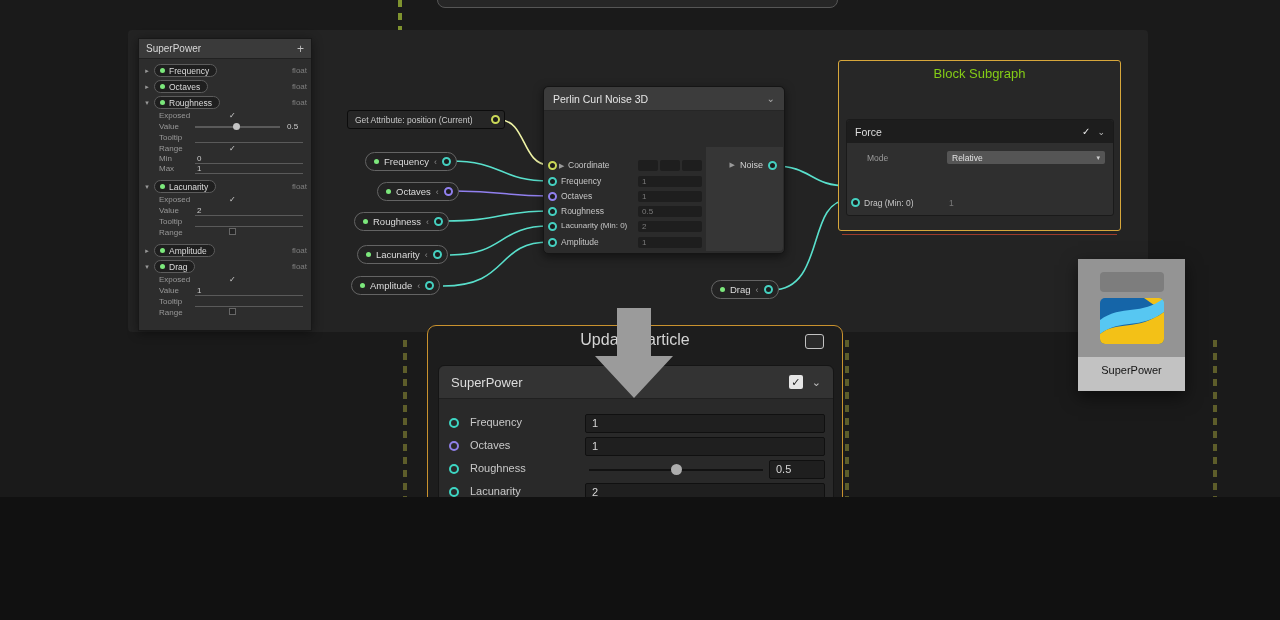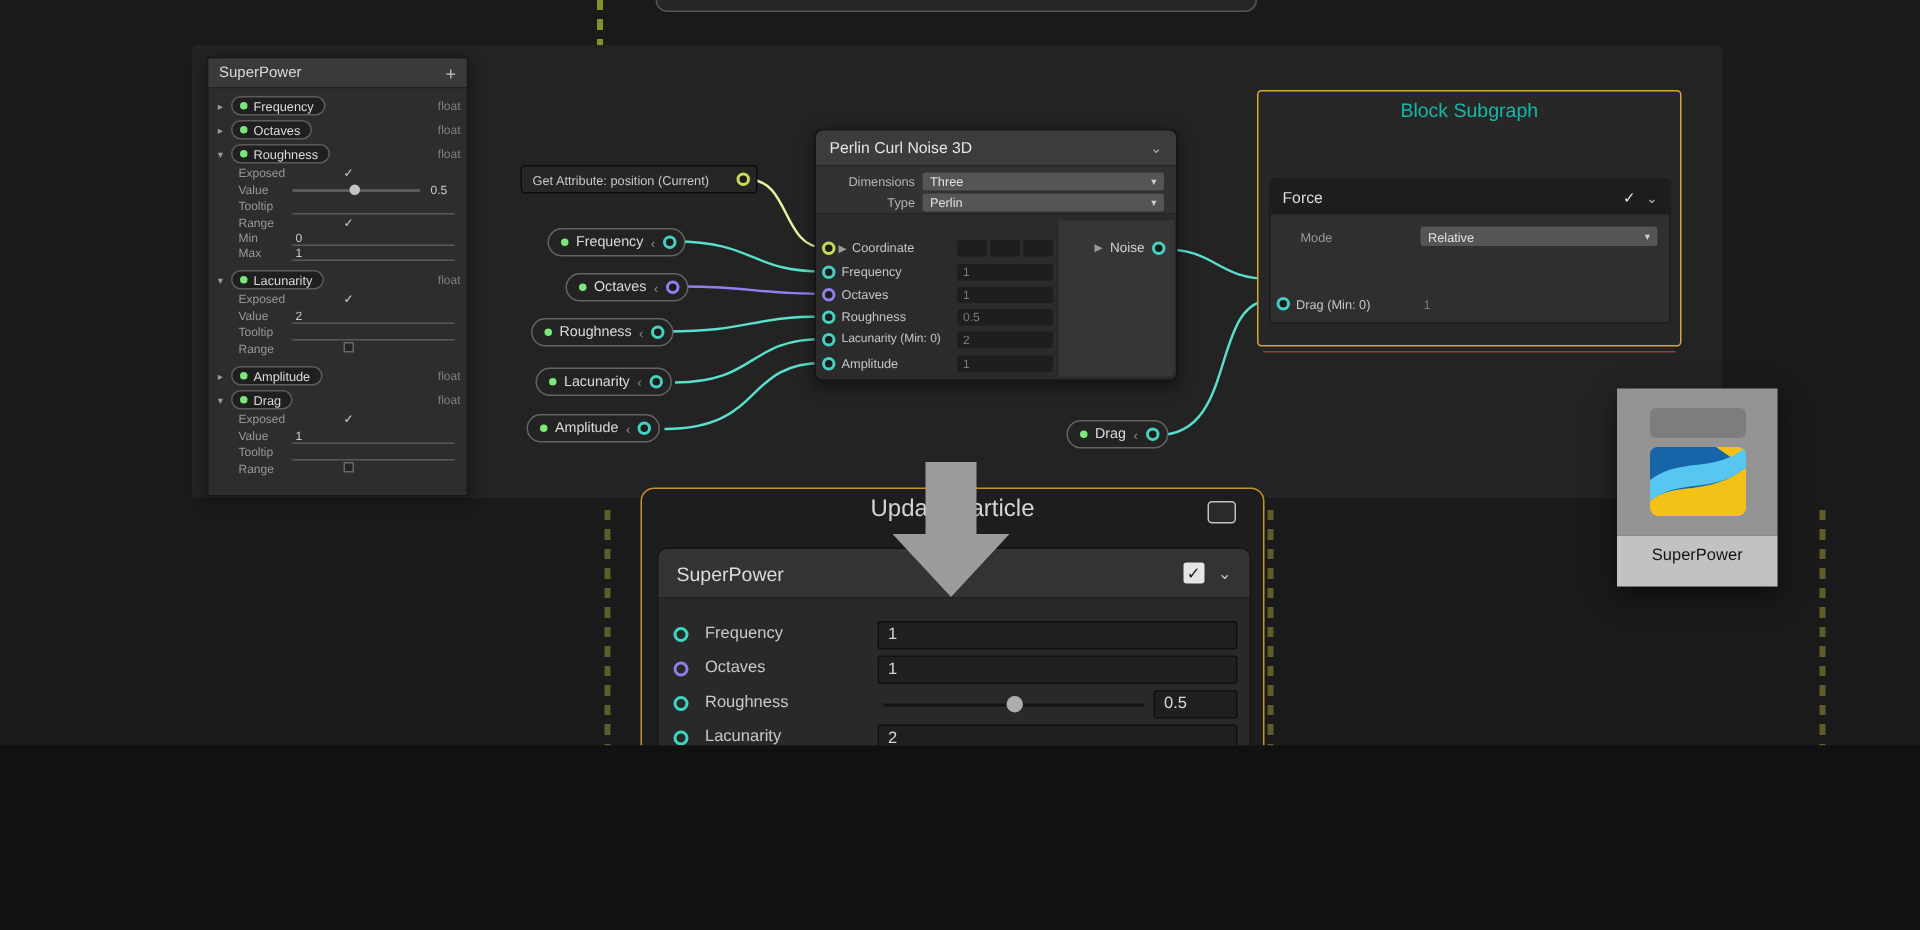--- a/index.html
+++ b/index.html
@@ -77,21 +77,21 @@
               color:#7a7a7a; font-size:8px; line-height:11px; padding-left:4px; }
   .np-mini { position:absolute; left:94px; top:1px; display:flex; gap:2px; }
   .mb { width:20px; height:11px; background:#1e1e1e; border-radius:2px; }
   .np-outcol { position:absolute; left:162px; top:60px; right:1px; bottom:2px; background:#363636; border-radius:0 0 4px 0; }
   .np-outrow { position:absolute; right:7px; top:73px; display:flex; align-items:center; gap:5px; color:#d2d2d2; font-size:9px; z-index:1; }
   .np-outrow .np-arrow { position:static; }
 
   
   .bsg { position:absolute; left:838px; top:60px; width:283px; height:171px; background:#272727;
          border:1px solid #D7A73B; border-radius:3px; z-index:3; }
-  .bsg-title { position:absolute; top:5px; left:0; right:0; text-align:center; color:#14b8a6; font-size:13px; }
+  .bsg-title { position:absolute; top:5px; left:0; right:0; text-align:center; color:#84cc16; font-size:13px; }
   .bsg-ctxrow { position:absolute; top:31px; left:28px; right:12px; height:14px; display:flex; align-items:center; }
   .bsg-label { color:#9a9a9a; font-size:8.5px; }
   .bsg-ctxrow .dd { margin-left:auto; flex:0 0 160px; height:14px; }
   .force { position:absolute; left:7px; top:58px; width:268px; height:97px; background:#2f2f2f;
            border-radius:3px; border:1px solid #1a1a1a; }
   .fb-header { position:absolute; top:0; left:0; right:0; height:23px; background:#1d1d1d; border-radius:3px 3px 0 0;
                display:flex; align-items:center; padding:0 8px; color:#dedede; font-size:10.5px; gap:7px; }
   .fb-check { margin-left:auto; color:#eaeaea; font-size:10px; }
   .fb-chev { color:#bbb; font-size:9px; }
   .fb-mode { position:absolute; top:31px; left:20px; right:8px; height:13px; display:flex; align-items:center; }
@@ -358,36 +358,20 @@
     <span>Drag</span>
     <span class="pill-col">‹</span>
     <span class="port"></span>
   </div>
 
   <div class="perlin">
     <div class="np-header">
       <span>Perlin Curl Noise 3D</span>
       <span class="np-chev">⌄</span>
     </div>
-    <div class="np-settings">
-      <div class="np-set" style="top:4px;">
-        <span class="np-setlabel">Dimensions</span>
-        <span class="dd">
-            <span>Three</span>
-            <span class="dd-ar">▾</span>
-          </span>
-      </div>
-      <div class="np-set" style="top:18px;">
-        <span class="np-setlabel">Type</span>
-        <span class="dd">
-            <span>Perlin</span>
-            <span class="dd-ar">▾</span>
-          </span>
-      </div>
-    </div>
     <div class="np-outcol"></div>
 
     <div class="np-row" style="top:72px;">
       <span class="port vec np-port"></span>
       <span class="np-arrow">▶</span>
       <span class="np-label" style="left:24px;">Coordinate</span>
       <span class="np-mini">
           <span class="mb"></span>
           <span class="mb"></span>
           <span class="mb"></span>

